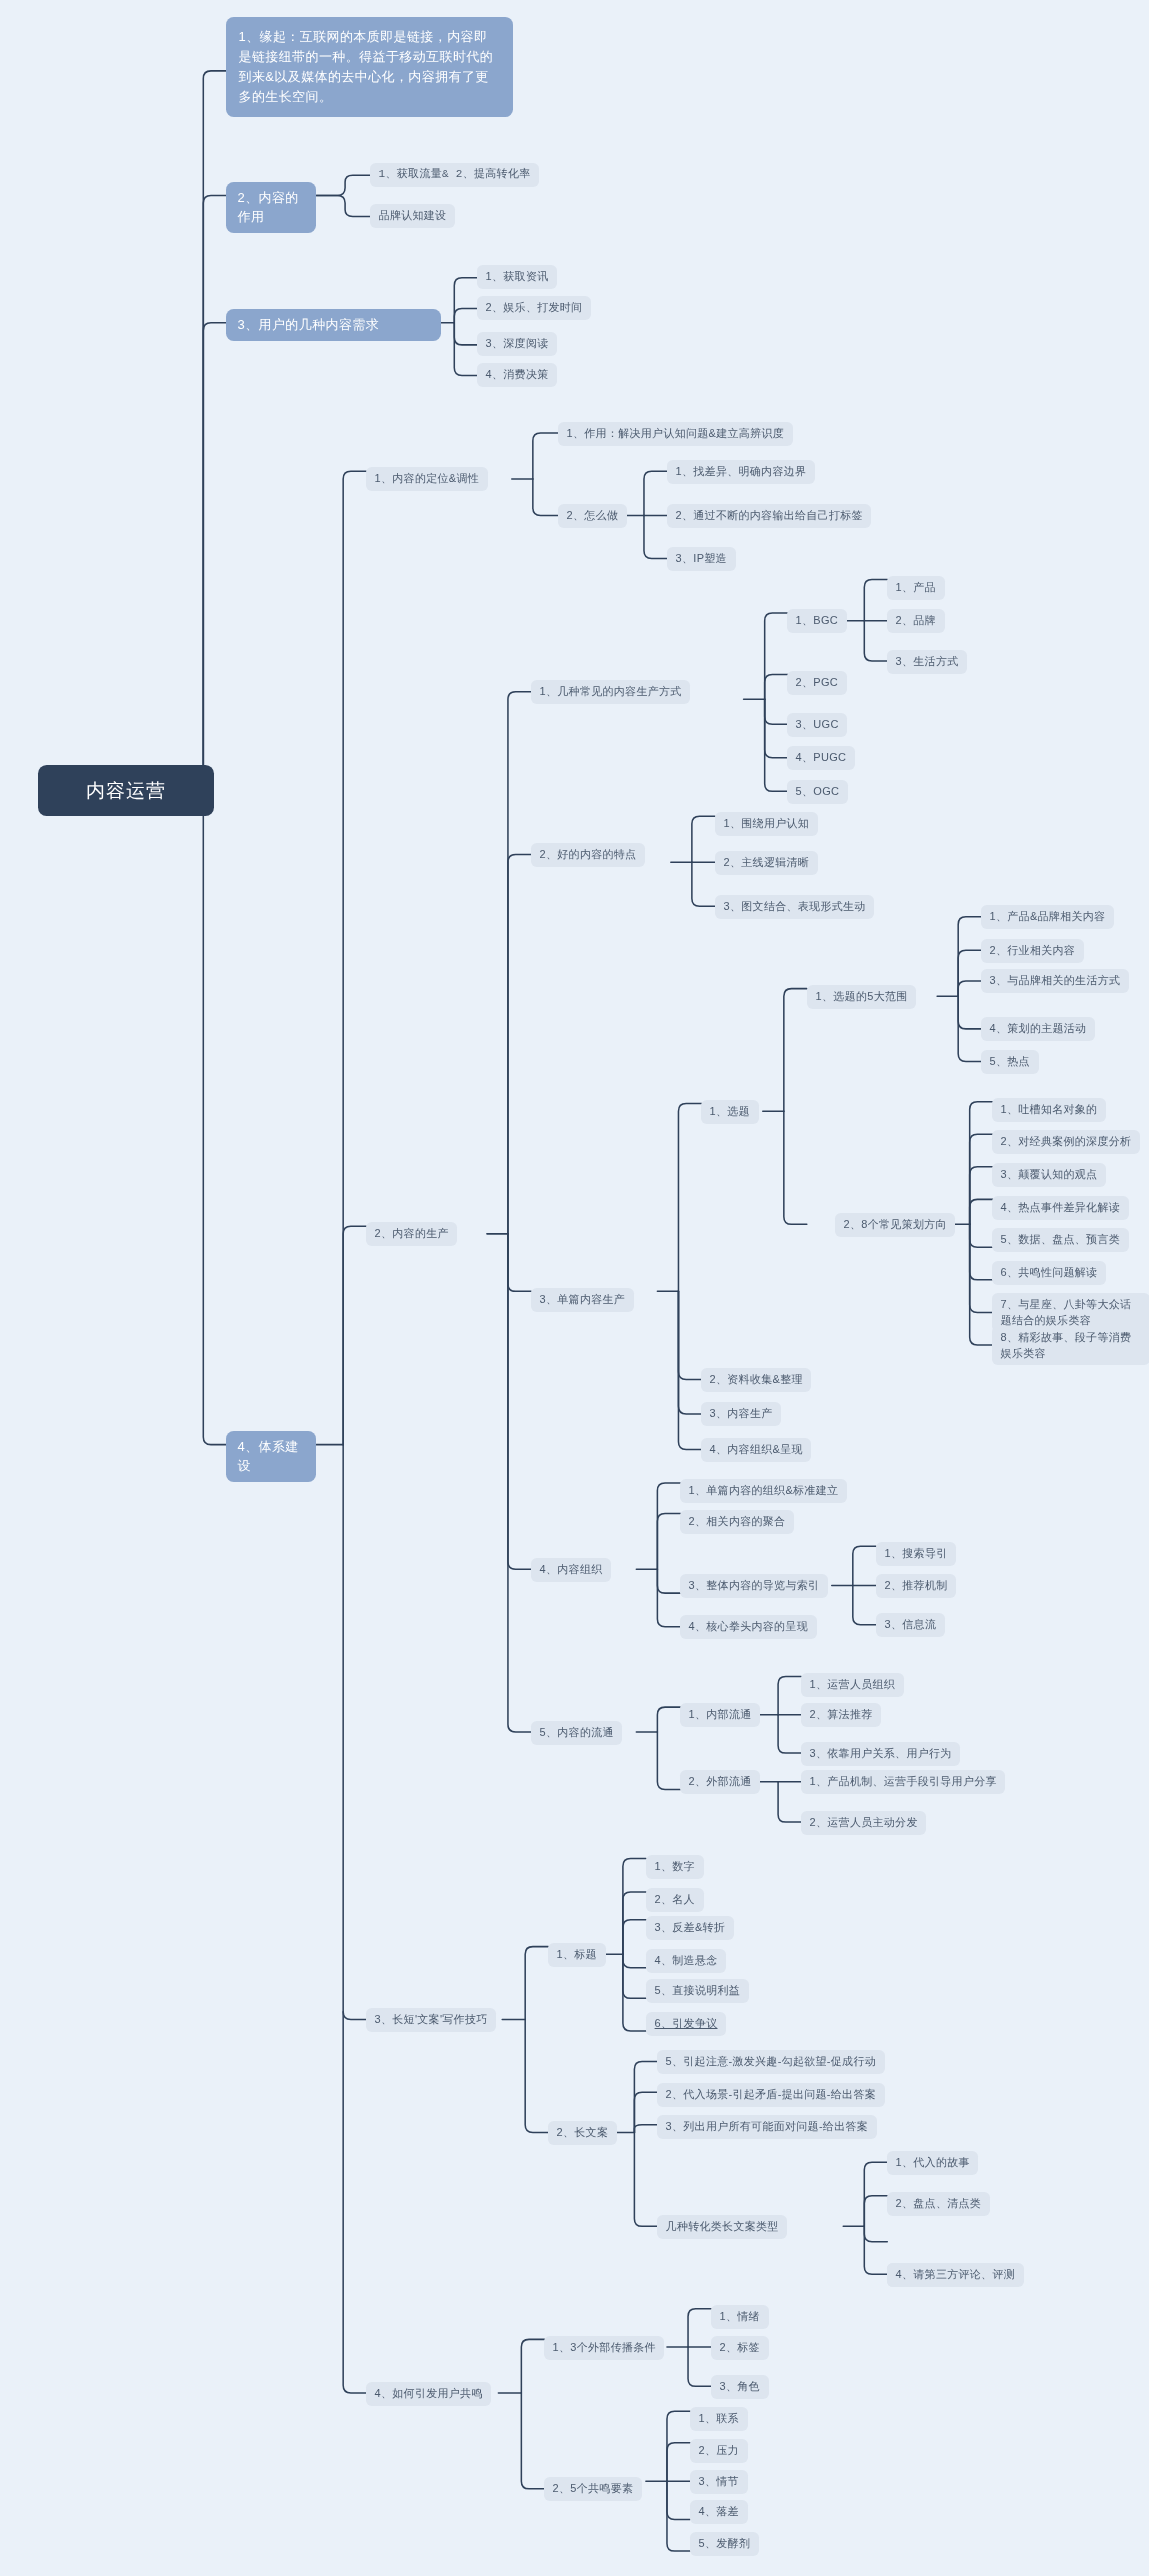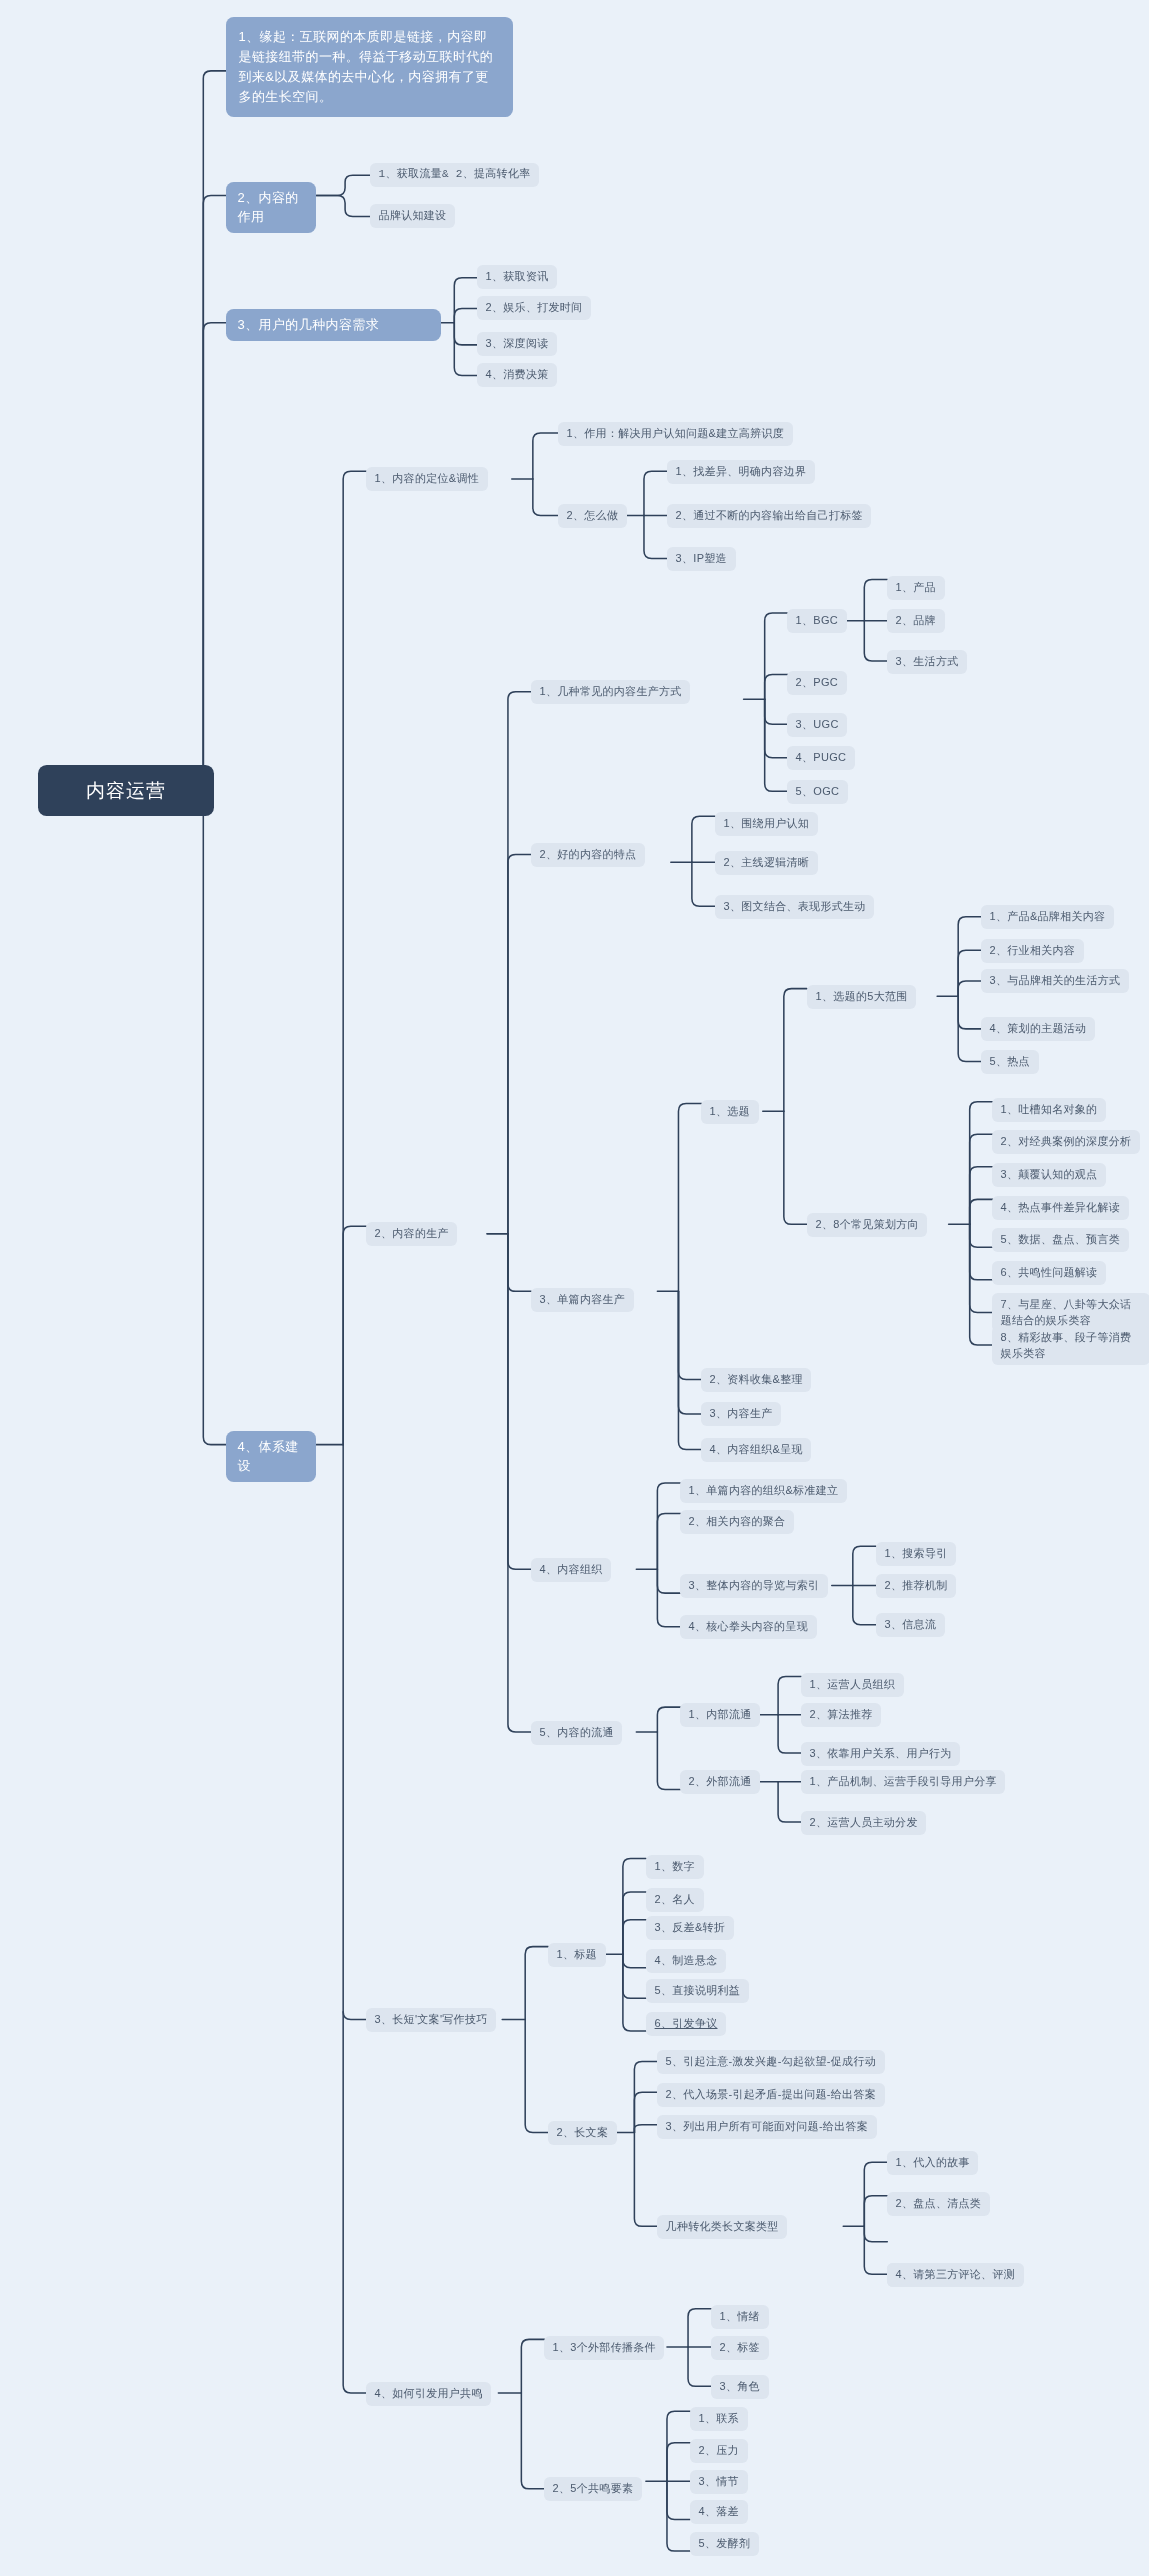--- a/index.html
+++ b/index.html
@@ -260,21 +260,21 @@
 
   <div class="node lvlN" style="left:531px; top:1280px;margin-top:8px;">3、单篇内容生产</div>
   <div class="node lvlN" style="left:701px; top:1100px;">1、选题</div>
   <div class="node lvlN" style="left:807px; top:985px;">1、选题的5大范围</div>
   <div class="node lvlN" style="left:981px; top:905px;">1、产品&amp;品牌相关内容</div>
   <div class="node lvlN" style="left:981px; top:939px;">2、行业相关内容</div>
   <div class="node lvlN" style="left:981px; top:969px;">3、与品牌相关的生活方式</div>
   <div class="node lvlN" style="left:981px; top:1017px;">4、策划的主题活动</div>
   <div class="node lvlN" style="left:981px; top:1050px;">5、热点</div>
 
-  <div class="node lvlN" style="left:807px; top:1213px;">2、8个常见策划方向</div>
+  <div class="node lvlN" style="left:835px; top:1213px;">2、8个常见策划方向</div>
   <div class="node lvlN" style="left:992px; top:1098px;">1、吐槽知名对象的</div>
   <div class="node lvlN" style="left:992px; top:1130px;">2、对经典案例的深度分析</div>
   <div class="node lvlN" style="left:992px; top:1163px;">3、颠覆认知的观点</div>
   <div class="node lvlN" style="left:992px; top:1196px;">4、热点事件差异化解读</div>
   <div class="node lvlN" style="left:992px; top:1228px;">5、数据、盘点、预言类</div>
   <div class="node lvlN" style="left:992px; top:1261px;">6、共鸣性问题解读</div>
   <div class="node lvlN" style="left:992px; top:1293px;">7、与星座、八卦等大众话题结合的娱乐类容</div>
   <div class="node lvlN" style="left:992px; top:1326px;">8、精彩故事、段子等消费娱乐类容</div>
 
   <div class="node lvlN" style="left:701px; top:1368px;">2、资料收集&amp;整理</div>

